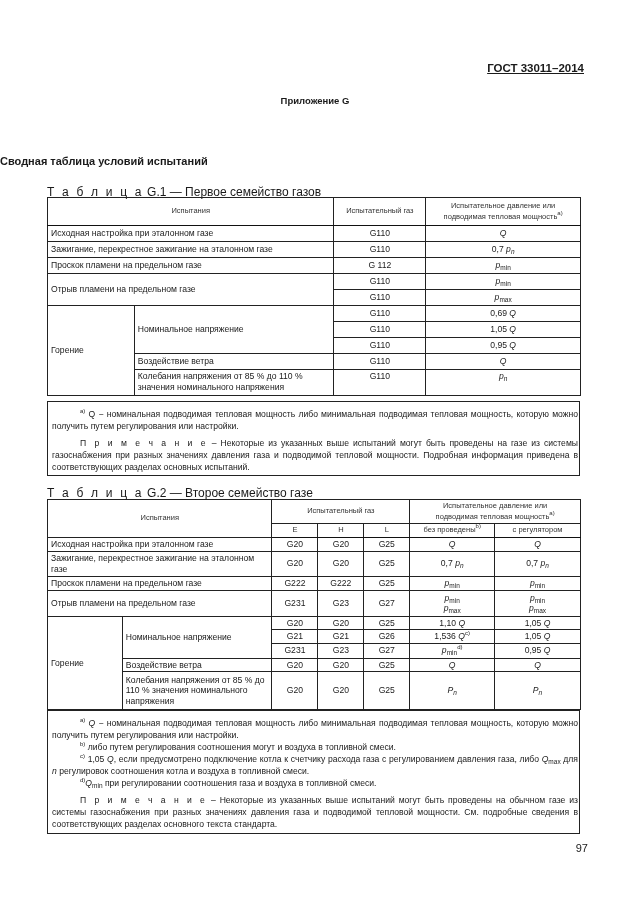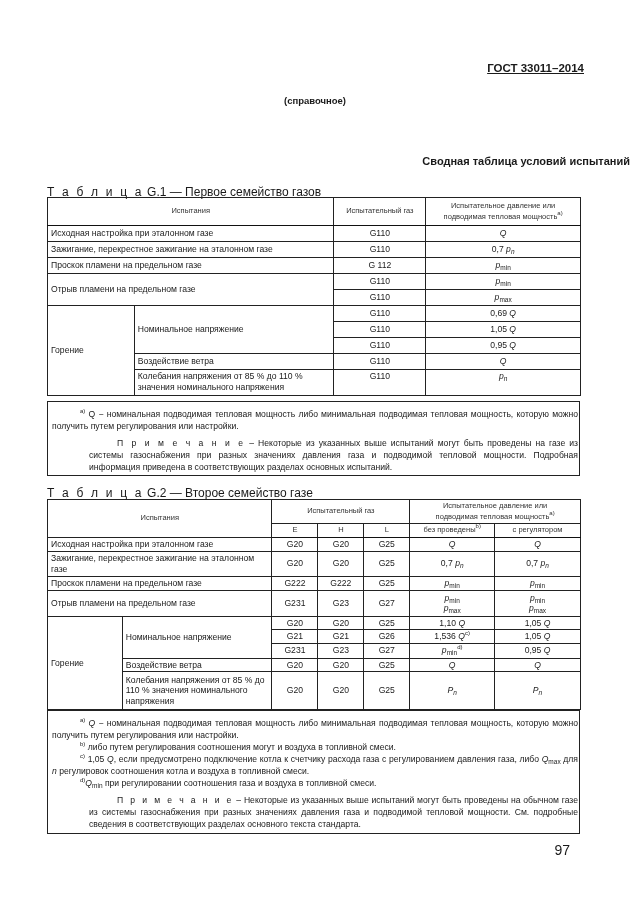--- a/index.html
+++ b/index.html
@@ -1,44 +1,44 @@
 <!DOCTYPE html>
 <html><head>
 <meta charset="utf-8">
 <style>
   html, body { margin:0; padding:0; background:#ffffff; }
   body { width:630px; height:913px; position:relative; font-family:"Liberation Sans", sans-serif; color:#1a1a1a; overflow:hidden; }
   .std { position:absolute; right:46px; top:62px; font-size:11.5px; font-weight:bold;text-decoration:underline; }
   .appx { position:absolute; left:0; width:630px; top:95px; text-align:center; font-size:9.5px; font-weight:bold; line-height:12px; }
-  .ttl { position:absolute; left:0; width:630px; top:155px; text-align:right; font-size:11px; font-weight:bold; }
+  .ttl { position:absolute; left:0; width:630px; top:155px; text-align:left; font-size:11px; font-weight:bold; }
   .cap { position:absolute; left:47px; font-size:12px; }
   .cap .sp { letter-spacing:2.2px; }
   table { position:absolute; border-collapse:collapse; font-size:8.6px; }
   td, th { border:1px solid #222; padding:1px 3px; vertical-align:middle; font-weight:normal; line-height:10.5px; }
   th { font-size:7.5px; color:#333; text-align:center; }
   td.c { text-align:center; }
   td.l { text-align:left; }
   i { font-style:italic; }
   sup { font-size:6px; vertical-align:4px; line-height:0; }
   sub { font-size:6.5px; vertical-align:-2px; line-height:0; }
   .thick-bottom td, .thick-bottom th { border-bottom:1.6px solid #111; }
   .notes { border:1px solid #222; position:absolute; left:47px; width:533px; font-size:8.6px; line-height:12px; padding:3px 1px 3px 4px; box-sizing:border-box; }
   .notes p { margin:0; text-align:justify; }
   .notes p.ind { text-indent:28px; }
-  .notes p.gap { margin-top:5px;margin-left:37px; }
+  .notes p.gap { margin-top:5px; }
   .notes .sp { letter-spacing:2.2px; }
-  .pg { position:absolute; right:60px; top:842px; font-size:14px;margin-left:39px; }
+  .pg { position:absolute; right:42px; top:842px; font-size:11px;margin-left:39px; }
 </style>
 </head>
 <body>
 
 <div class="std">ГОСТ 33011–2014</div>
 
 <div class="appx">
-  <div>(справочное)</div>
+  <div>Приложение G</div>
 </div>
 
 <div class="ttl">Сводная таблица условий испытаний</div>
 
 <div class="cap" style="top:185px;"><span class="sp">Т а б л и ц а</span><span> G.1 — Первое семейство газов</span></div>
 
 <table style="left:47px; top:197px; width:534px;">
   <colgroup>
       <col style="width:87px">
       <col style="width:200px">

